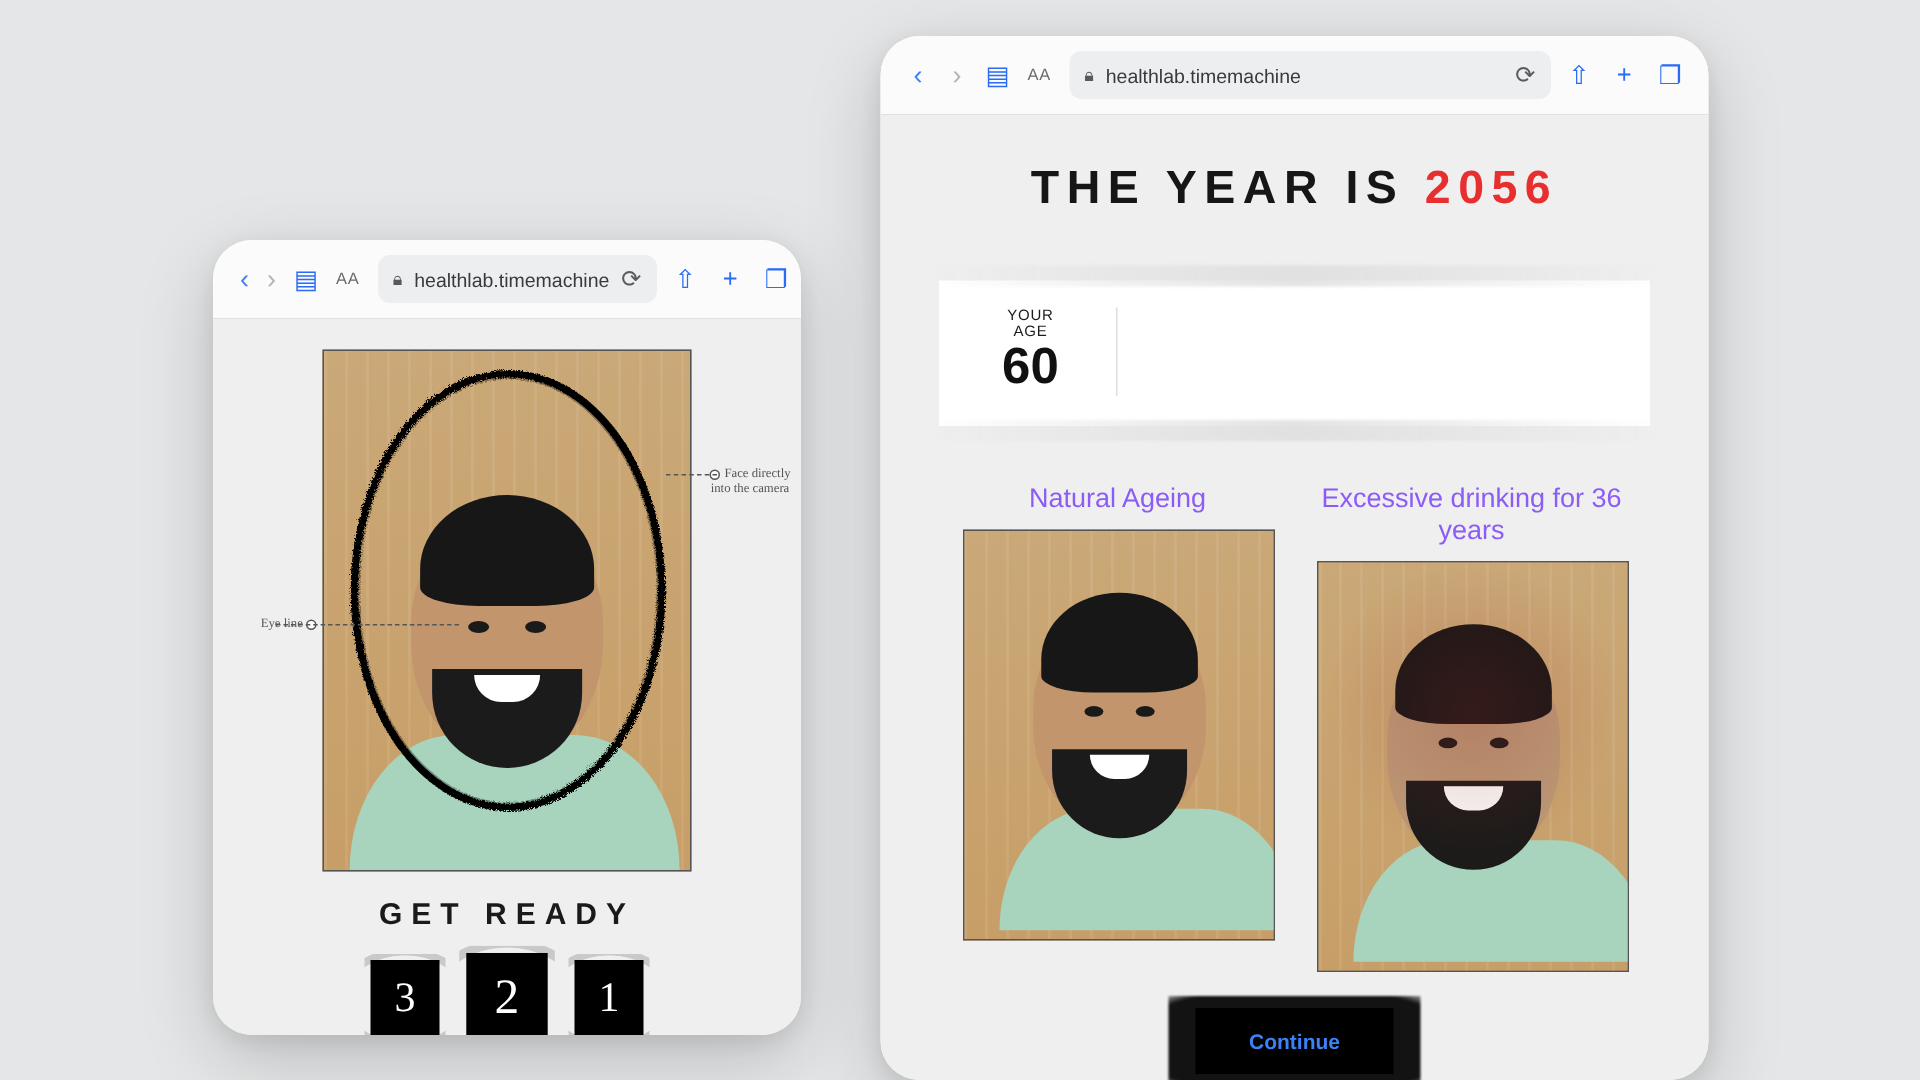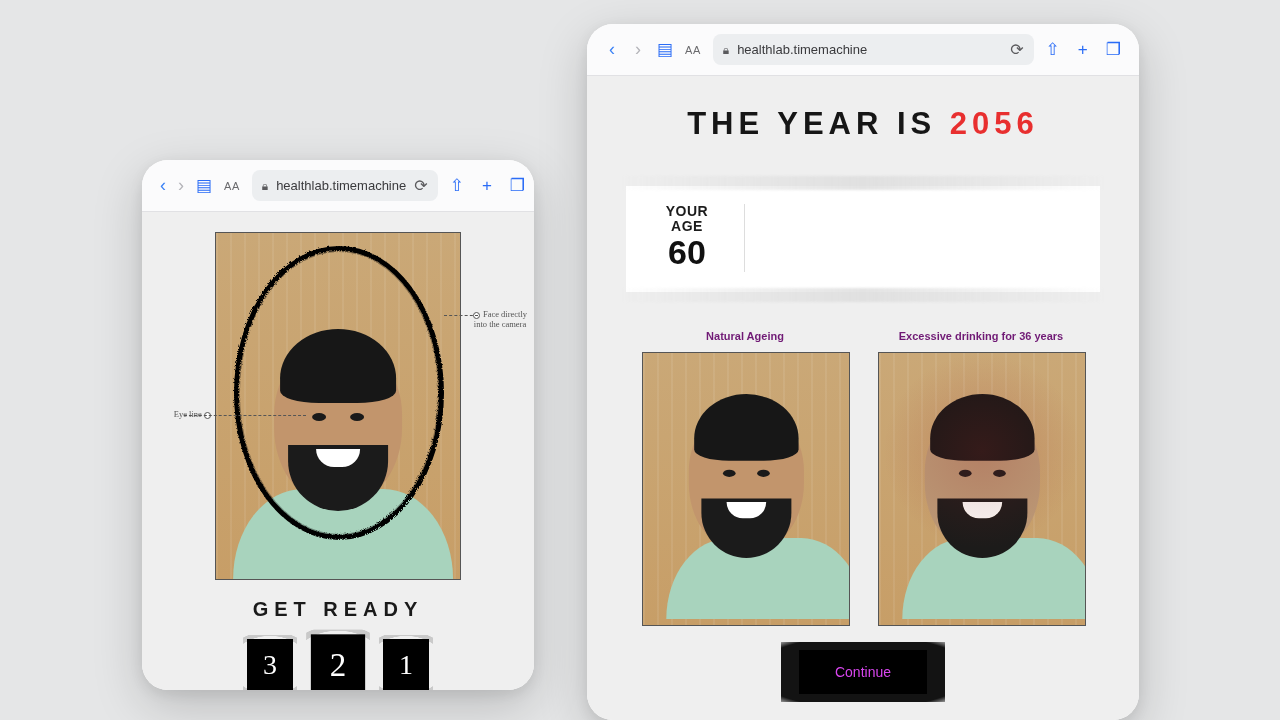--- a/index.html
+++ b/index.html
@@ -54,38 +54,38 @@
   .tablet.large{left:587px;top:24px;width:552px;height:696px}
   .tablet.large .content{padding:30px 26px 0;box-sizing:border-box;text-align:center}
 
   .headline{font-size:31px;font-weight:700;letter-spacing:5px;color:#161616}
   .headline .year{color:#e82f2f}
 
   .card{position:relative;margin:44px auto 0;width:430px;background:#fff;padding:18px 22px 20px 22px;text-align:left;display:flex;gap:22px}
   .card::before,.card::after{content:'';position:absolute;left:-8px;right:-8px;height:14px;background:linear-gradient(90deg,rgba(0,0,0,0),rgba(220,220,220,.8),rgba(0,0,0,0));filter:blur(1px)}
   .card::before{top:-10px}.card::after{bottom:-10px}
   .age-block{min-width:78px;text-align:center;border-right:1px solid #ddd;padding-right:18px}
-  .age-block .lbl{font-size:14px;font-weight:700;letter-spacing:.5px;line-height:1.1;color:#1c1c1c}
+  .age-block .lbl{font-size:10px;font-weight:400;letter-spacing:.5px;line-height:1.1;color:#1c1c1c}
   .age-block .num{font-size:34px;font-weight:800;color:#111;margin-top:-2px}
   .desc .title{font-size:15px;font-weight:700;color:#222}
   .desc ul{list-style:none;margin:10px 0 0;padding:0;font-size:12.5px;color:#555}
   .desc li{margin:4px 0}
   .desc li::before{content:'>';display:inline-block;width:14px;margin-right:6px;text-align:center;border:1px solid #bbb;border-radius:2px;font-size:10px;color:#777;line-height:13px}
 
   .compare{display:flex;justify-content:center;gap:30px;margin-top:38px}
   .col{width:206px}
-  .col h4{font-size:11px;font-weight:700;color:#701a75;margin:0 0 10px}
+  .col h4{font-size:18px;font-weight:400;color:#8b5cf6;margin:0 0 10px}
   .portrait{width:206px;height:272px;border:1px solid #555;background:#caa877;position:relative;overflow:hidden}
   .portrait .wood{position:absolute;inset:0}
   .portrait .face{transform:translateX(-50%) scale(.9);bottom:-8px}
   .portrait.aged .head{filter:sepia(.15) saturate(.85) brightness(.98)}
   .portrait.aged::after{content:'';position:absolute;inset:0;background:radial-gradient(80% 60% at 50% 36%,rgba(155,40,40,.22),transparent 60%)}
 
   .continue-wrap{margin:24px auto 0;display:inline-block;position:relative}
-  .continue{background:#000;color:#d946ef;border:none;padding:14px 36px;font-size:14px;font-weight:400;position:relative;z-index:1;cursor:pointer}
+  .continue{background:#000;color:#3b82f6;border:none;padding:14px 36px;font-size:14px;font-weight:700;position:relative;z-index:1;cursor:pointer}
   .continue-wrap::before{content:'';position:absolute;inset:-8px -18px;background:radial-gradient(120% 110% at 50% 50%,rgba(0,0,0,.92) 0 55%,transparent 66%);filter:blur(.6px);z-index:0}
 
   svg.defs{width:0;height:0;position:absolute}
 </style>
 </head>
 <body>
 
 <svg class="defs">
     <filter id="rough">
       <feTurbulence baseFrequency="0.9" numOctaves="2" result="n"></feTurbulence>

